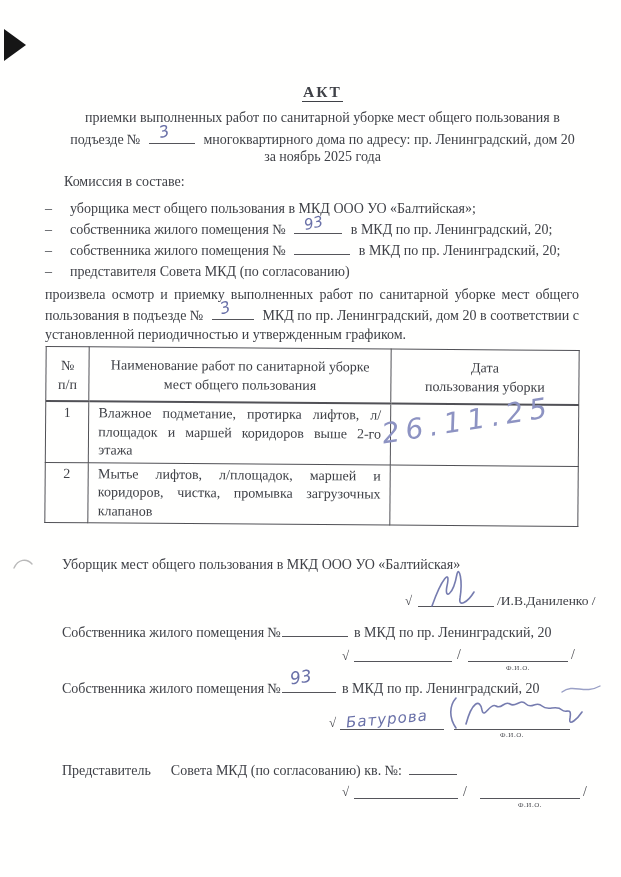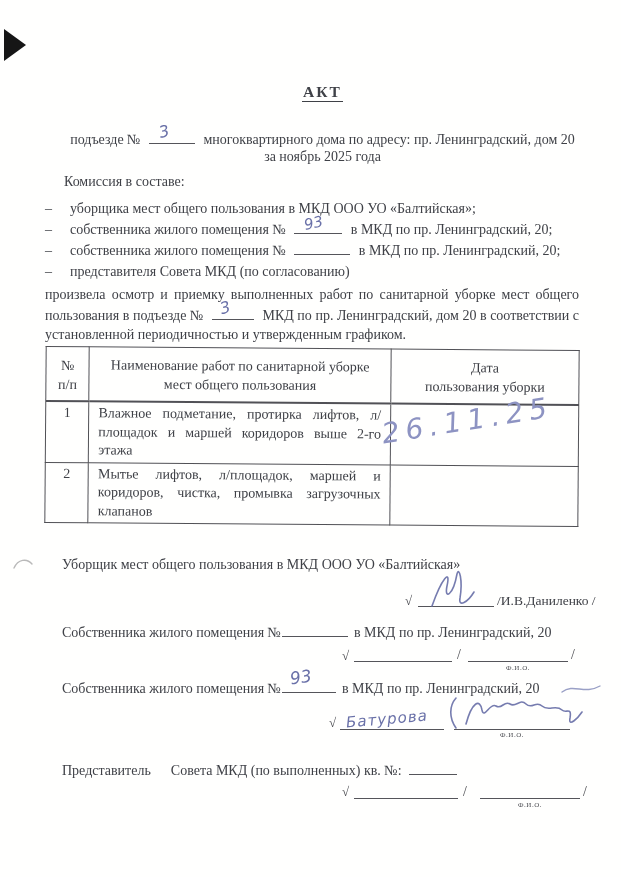--- a/index.html
+++ b/index.html
@@ -81,20 +81,21 @@
 </head>
 <body>
 
 <div class="page">
 
   <div class="abs corner-fold"></div>
 
   <div class="abs centered doc-title">
     <span>АКТ</span>
   </div>
+  <div class="abs centered sub1">приемки выполненных работ по санитарной уборке мест общего пользования в</div>
   <div class="abs centered sub2">
     <span>подъезде №</span>
     <span class="blank" style="width:46px; margin:0 5px;">
       <span class="hw hw-sub2">3</span>
     </span>
     <span>многоквартирного дома по адресу: пр. Ленинградский, дом 20</span>
   </div>
   <div class="abs centered sub3">за ноябрь 2025 года</div>
 
   <div class="abs commission-heading">Комиссия в составе:</div>
@@ -213,21 +214,21 @@
     <span class="cursive-name" style="left:346px; bottom:12px;">Батурова</span>
     <span class="sline" style="left:454px; width:116px; bottom:10px;"></span>
     <svg style="left:446px; bottom:6px; width:140px; height:44px;" viewBox="0 0 140 44">
       <path class="ink-stroke" d="M10 8 C3 16, 3 28, 10 38"></path>
       <path class="ink-stroke" d="M20 34 C26 12, 34 8, 36 20 C38 30, 44 12, 50 16 C56 20, 58 10, 64 14 C70 18, 74 8, 80 14 C86 20, 90 10, 96 16 C102 22, 110 14, 116 20 C120 24, 126 16, 124 28 C122 38, 132 28, 136 22"></path>
     </svg>
     <span class="fio" style="left:454px; width:116px; top:33px;">Ф.И.О.</span>
   </div>
 
   <div class="abs owner-line" style="top:760px;">
-    <span class="rep-word">Представитель</span><span>Совета МКД (по выполненных) кв. №:</span><span class="blank" style="width:48px; margin:0 0 0 7px;"></span>
+    <span class="rep-word">Представитель</span><span>Совета МКД (по согласованию) кв. №:</span><span class="blank" style="width:48px; margin:0 0 0 7px;"></span>
   </div>
 
   <div class="abs line-row" style="top:772px; height:38px;">
     <span class="check" style="left:342px; bottom:10px;">√</span>
     <span class="sline" style="left:354px; width:104px; bottom:11px;"></span>
     <span class="slash" style="left:463px; bottom:10px;">/</span>
     <span class="sline" style="left:480px; width:100px; bottom:11px;"></span>
     <span class="slash" style="left:583px; bottom:10px;">/</span>
     <span class="fio" style="left:480px; width:100px; top:29px;">Ф.И.О.</span>
   </div>

